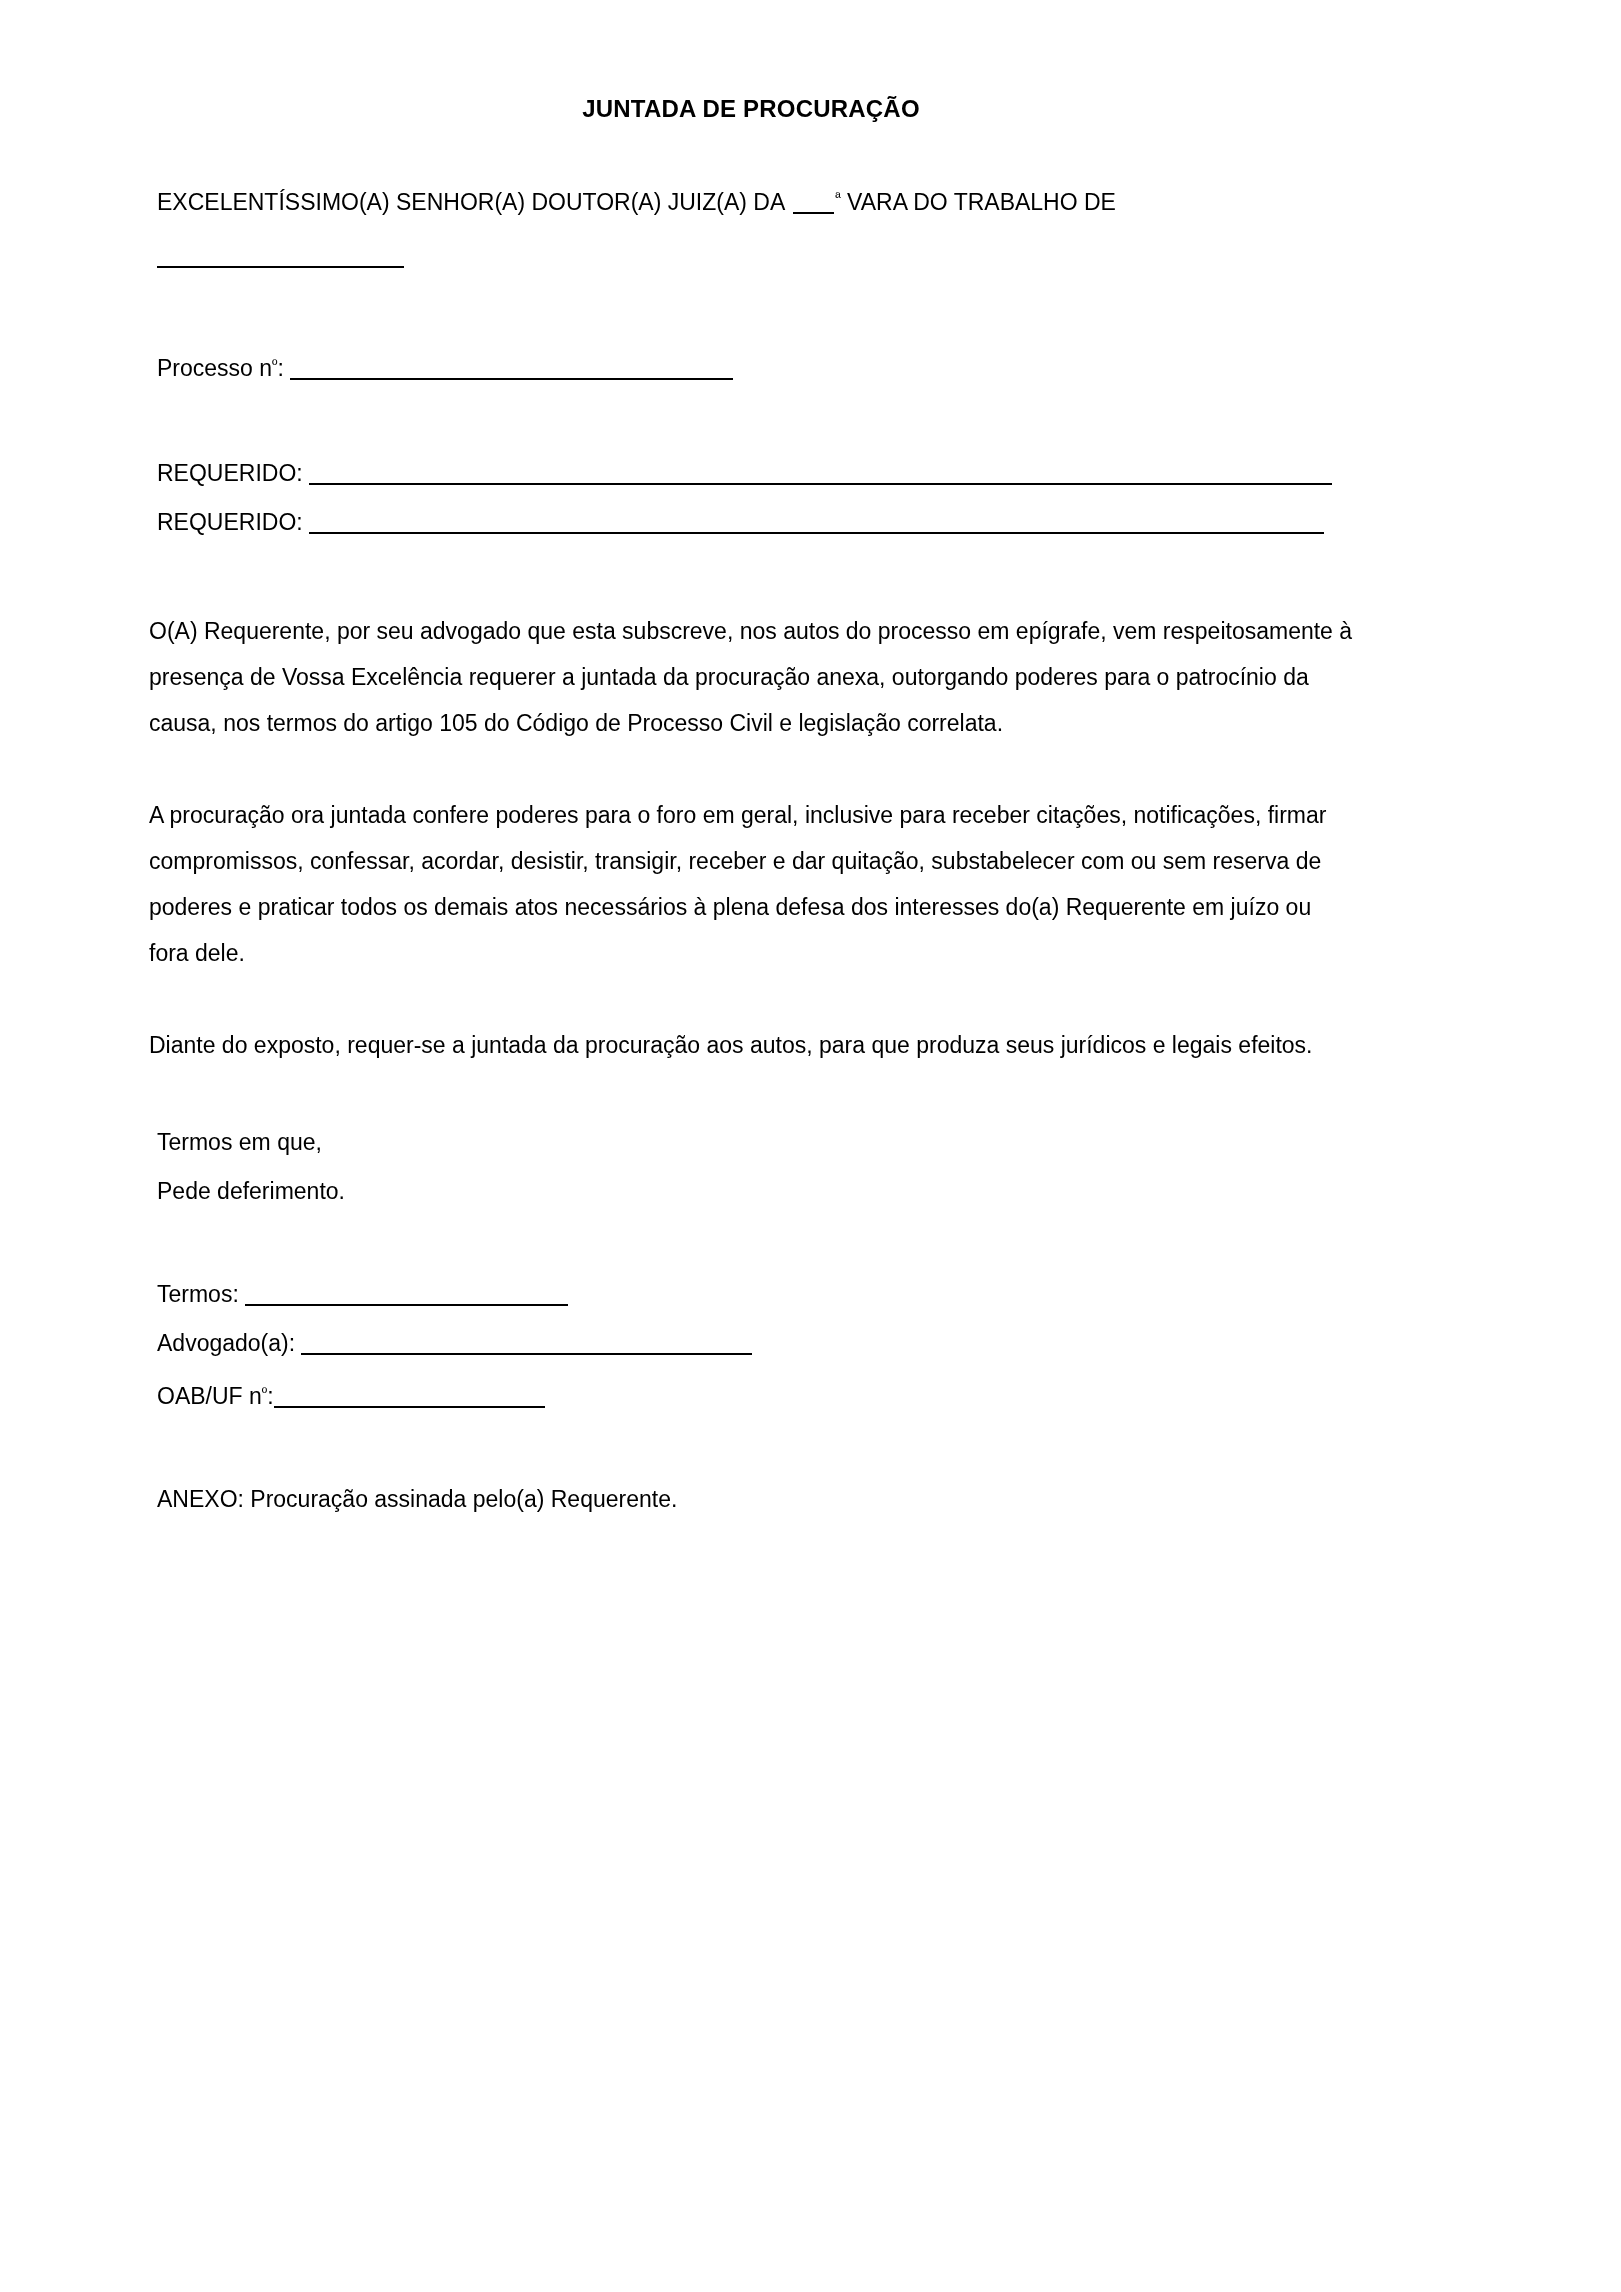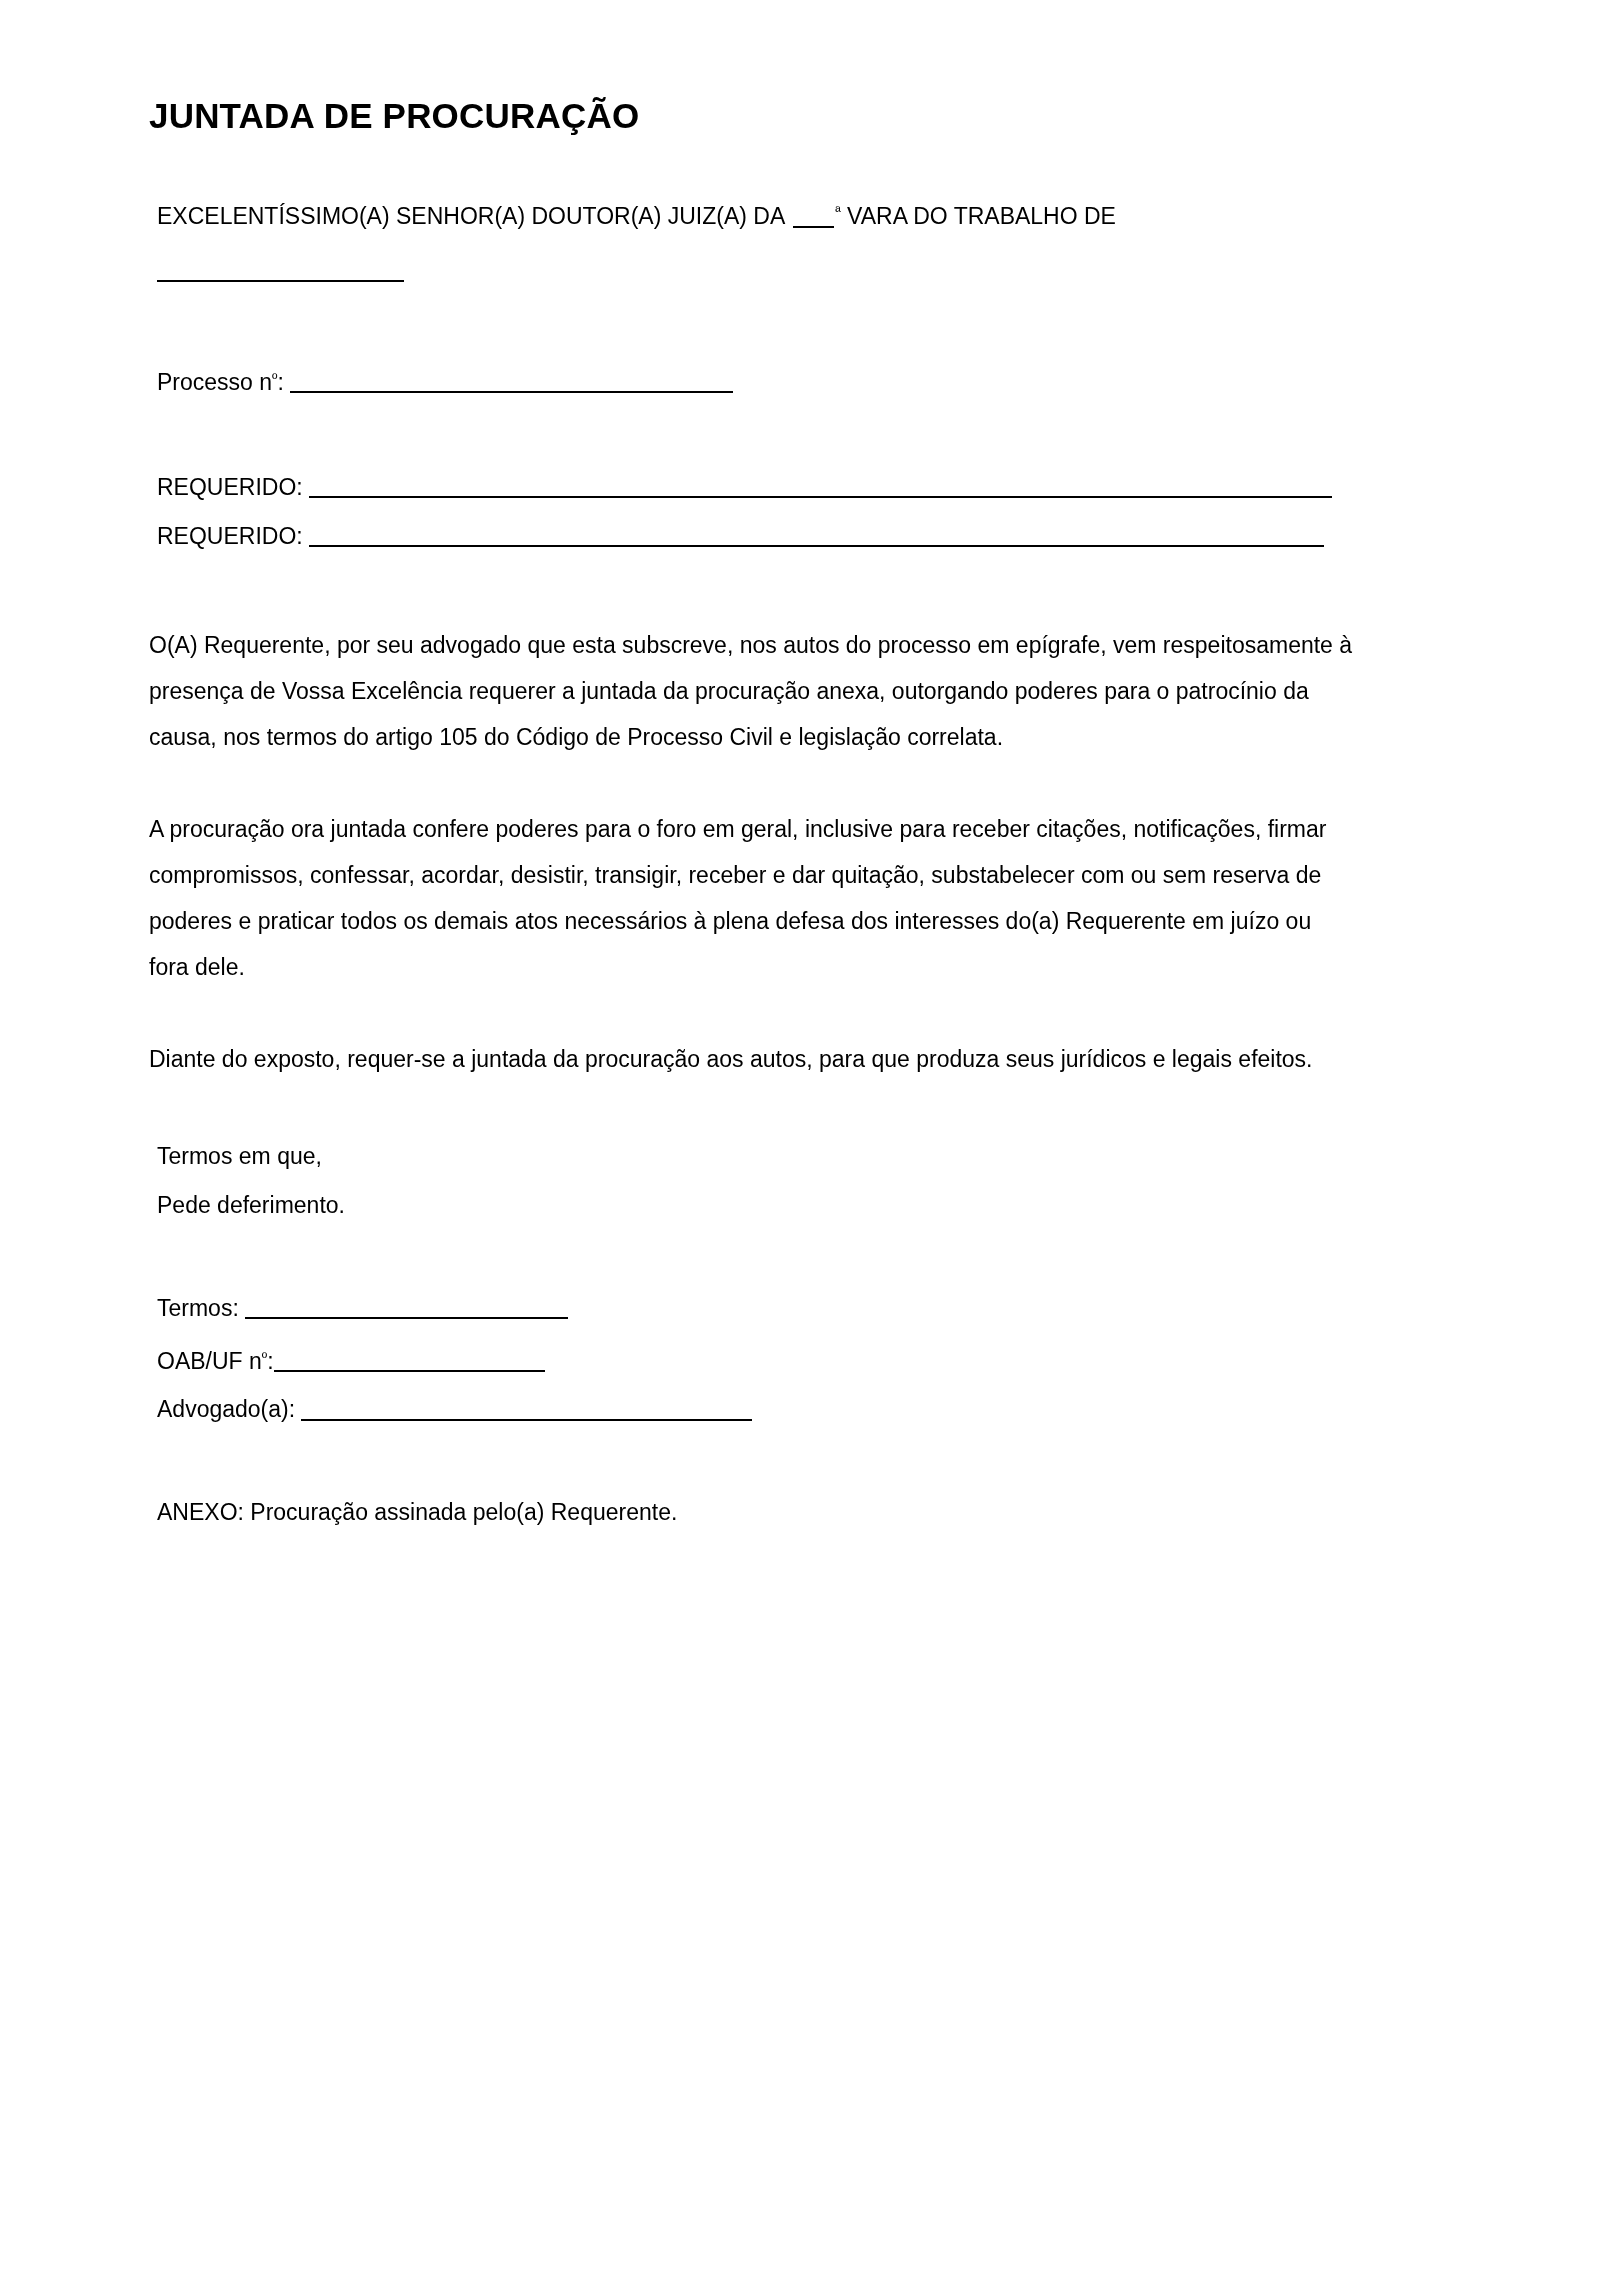--- a/index.html
+++ b/index.html
@@ -21,22 +21,23 @@
     box-sizing: border-box;
     overflow: hidden;
   }
   .content {
     position: absolute;
     left: 149px;
     top: 94px;
     width: 1204px;
   }
   .doc-title {
-    font-size: 35px;
+    font-size: 24px;
     line-height: 1.25;
+    text-align: center;
     letter-spacing: 0.2px;
     margin: 0 0 51px 0;
     white-space: nowrap;
   }
   .para {
     font-size: 23px;
     line-height: 46px;
     margin: 0;
     text-align: left;
   }
@@ -129,26 +130,26 @@
     <p class="field-line tight">Pede deferimento.</p>
 
     <div class="spacer-47"></div>
 
     <p class="field-line tight">
       <span>Termos:</span>
       <span class="blank w-local"></span>
     </p>
 
     <p class="field-line tight">
-      <span>OAB/UF n</span><span class="ord">º</span><span>:</span><span class="blank w-oab"></span>
+      <span>Advogado(a):</span>
+      <span class="blank w-advogado"></span>
     </p>
 
     <p class="field-line tight">
-      <span>Advogado(a):</span>
-      <span class="blank w-advogado"></span>
+      <span>OAB/UF n</span><span class="ord">º</span><span>:</span><span class="blank w-oab"></span>
     </p>
 
     <div class="spacer-47"></div>
 
     <p class="field-line tight">ANEXO: Procuração assinada pelo(a) Requerente.</p>
 
   </div>
 </div>
 
 

